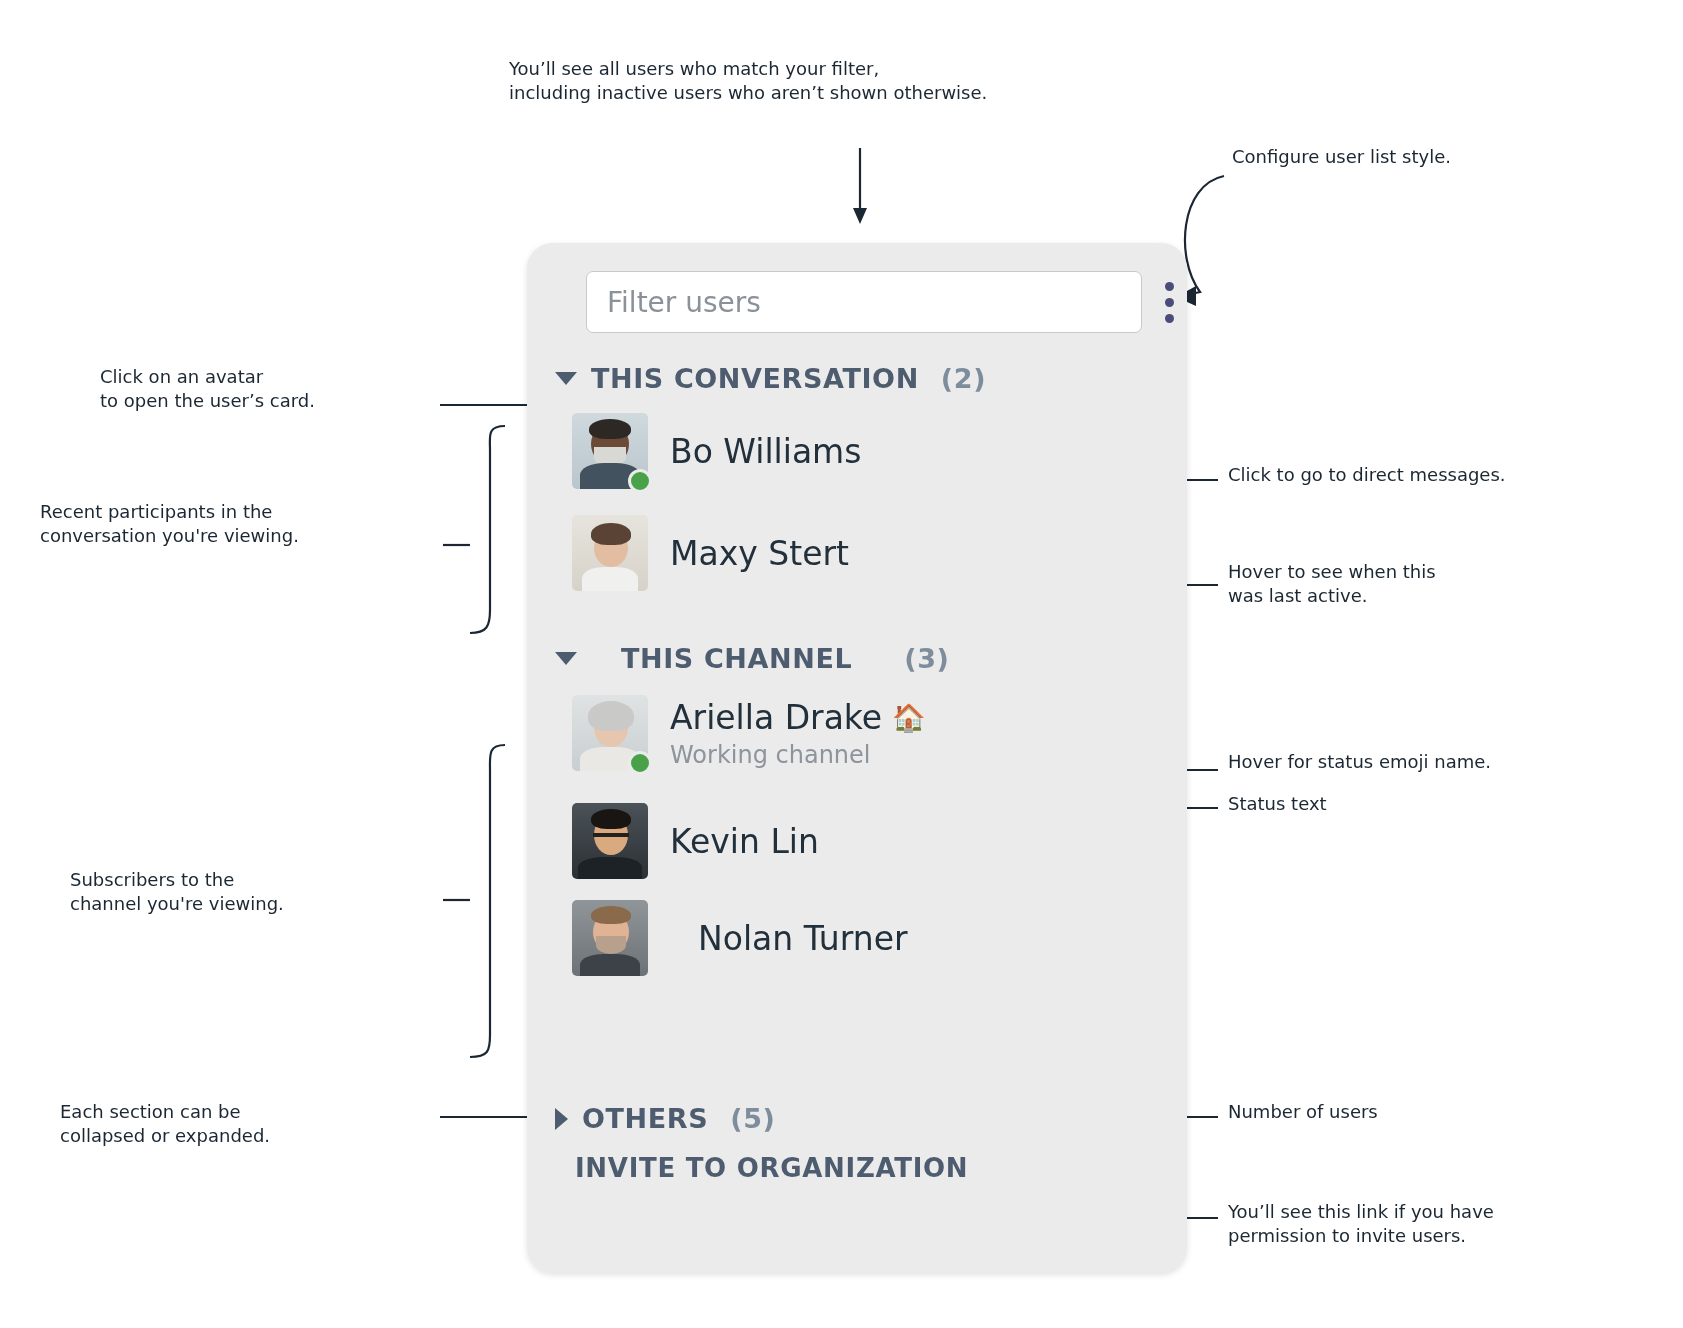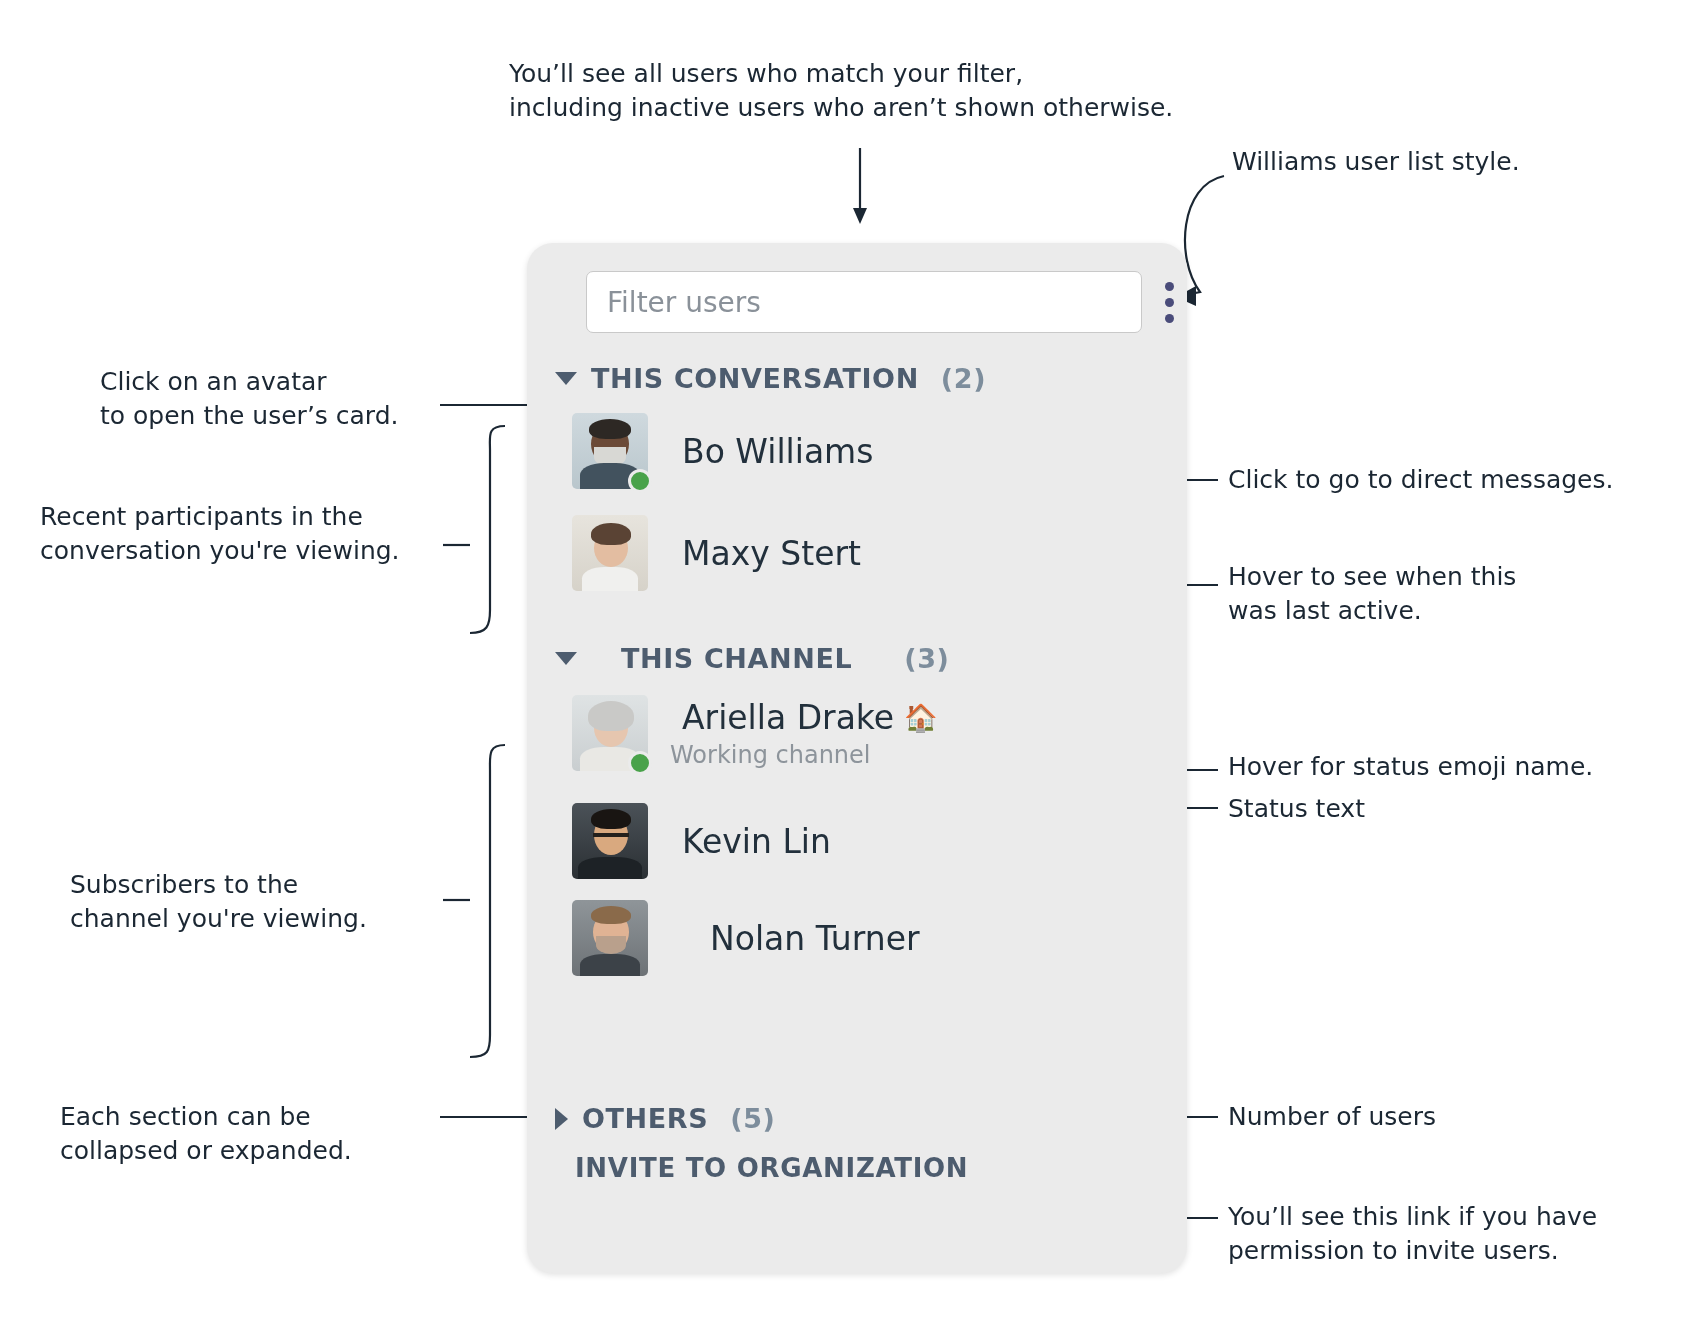--- a/index.html
+++ b/index.html
@@ -19,21 +19,21 @@
     left: 0; top: 0;
     width: 1683px;
     height: 1328px;
   }
 
   
   .anno {
     position: absolute;
     color: #1b2733;
     font-family: "DejaVu Sans", sans-serif;
-    font-size: 25px;
+    font-size: 18px;
     line-height: 1.36;
     white-space: pre-line;
   }
   .anno.right { text-align: left; }
   .anno.left  { text-align: left; }
 
   
   .panel {
     position: absolute;
     left: 527px;
@@ -166,21 +166,20 @@
     justify-content: center;
   }
   .user-name {
     font-size: 33px;
     color: #22303c;
     font-family: "DejaVu Sans", sans-serif;
     display: flex;
     align-items: center;
     gap: 10px;
     white-space: nowrap;
-    margin-left: 12px;
   }
   .status-emoji { font-size: 27px; line-height: 1; }
   .status-text {
     font-size: 24px;
     color: #8d949b;
     margin-top: 4px;
   }
 
   .invite-link {
     position: absolute;
@@ -204,21 +203,21 @@
   }
 </style>
 </head>
 <body>
 
 <div class="stage">
 
   <div class="anno right" style="left:509px; top:57px; width:760px;">You’ll see all users who match your filter,
 including inactive users who aren’t shown otherwise.</div>
 
-  <div class="anno right" style="left:1232px; top:145px; width:420px;">Williams user list style.</div>
+  <div class="anno right" style="left:1232px; top:145px; width:420px;">Configure user list style.</div>
 
   <div class="anno left" style="left:100px; top:365px; width:335px;">Click on an avatar
 to open the user’s card.</div>
 
   <div class="anno left" style="left:40px; top:500px; width:395px;">Recent participants in the
 conversation you're viewing.</div>
 
   <div class="anno right" style="left:1228px; top:463px; width:430px;">Click to go to direct messages.</div>
 
   <div class="anno right" style="left:1228px; top:560px; width:400px;">Hover to see when this

